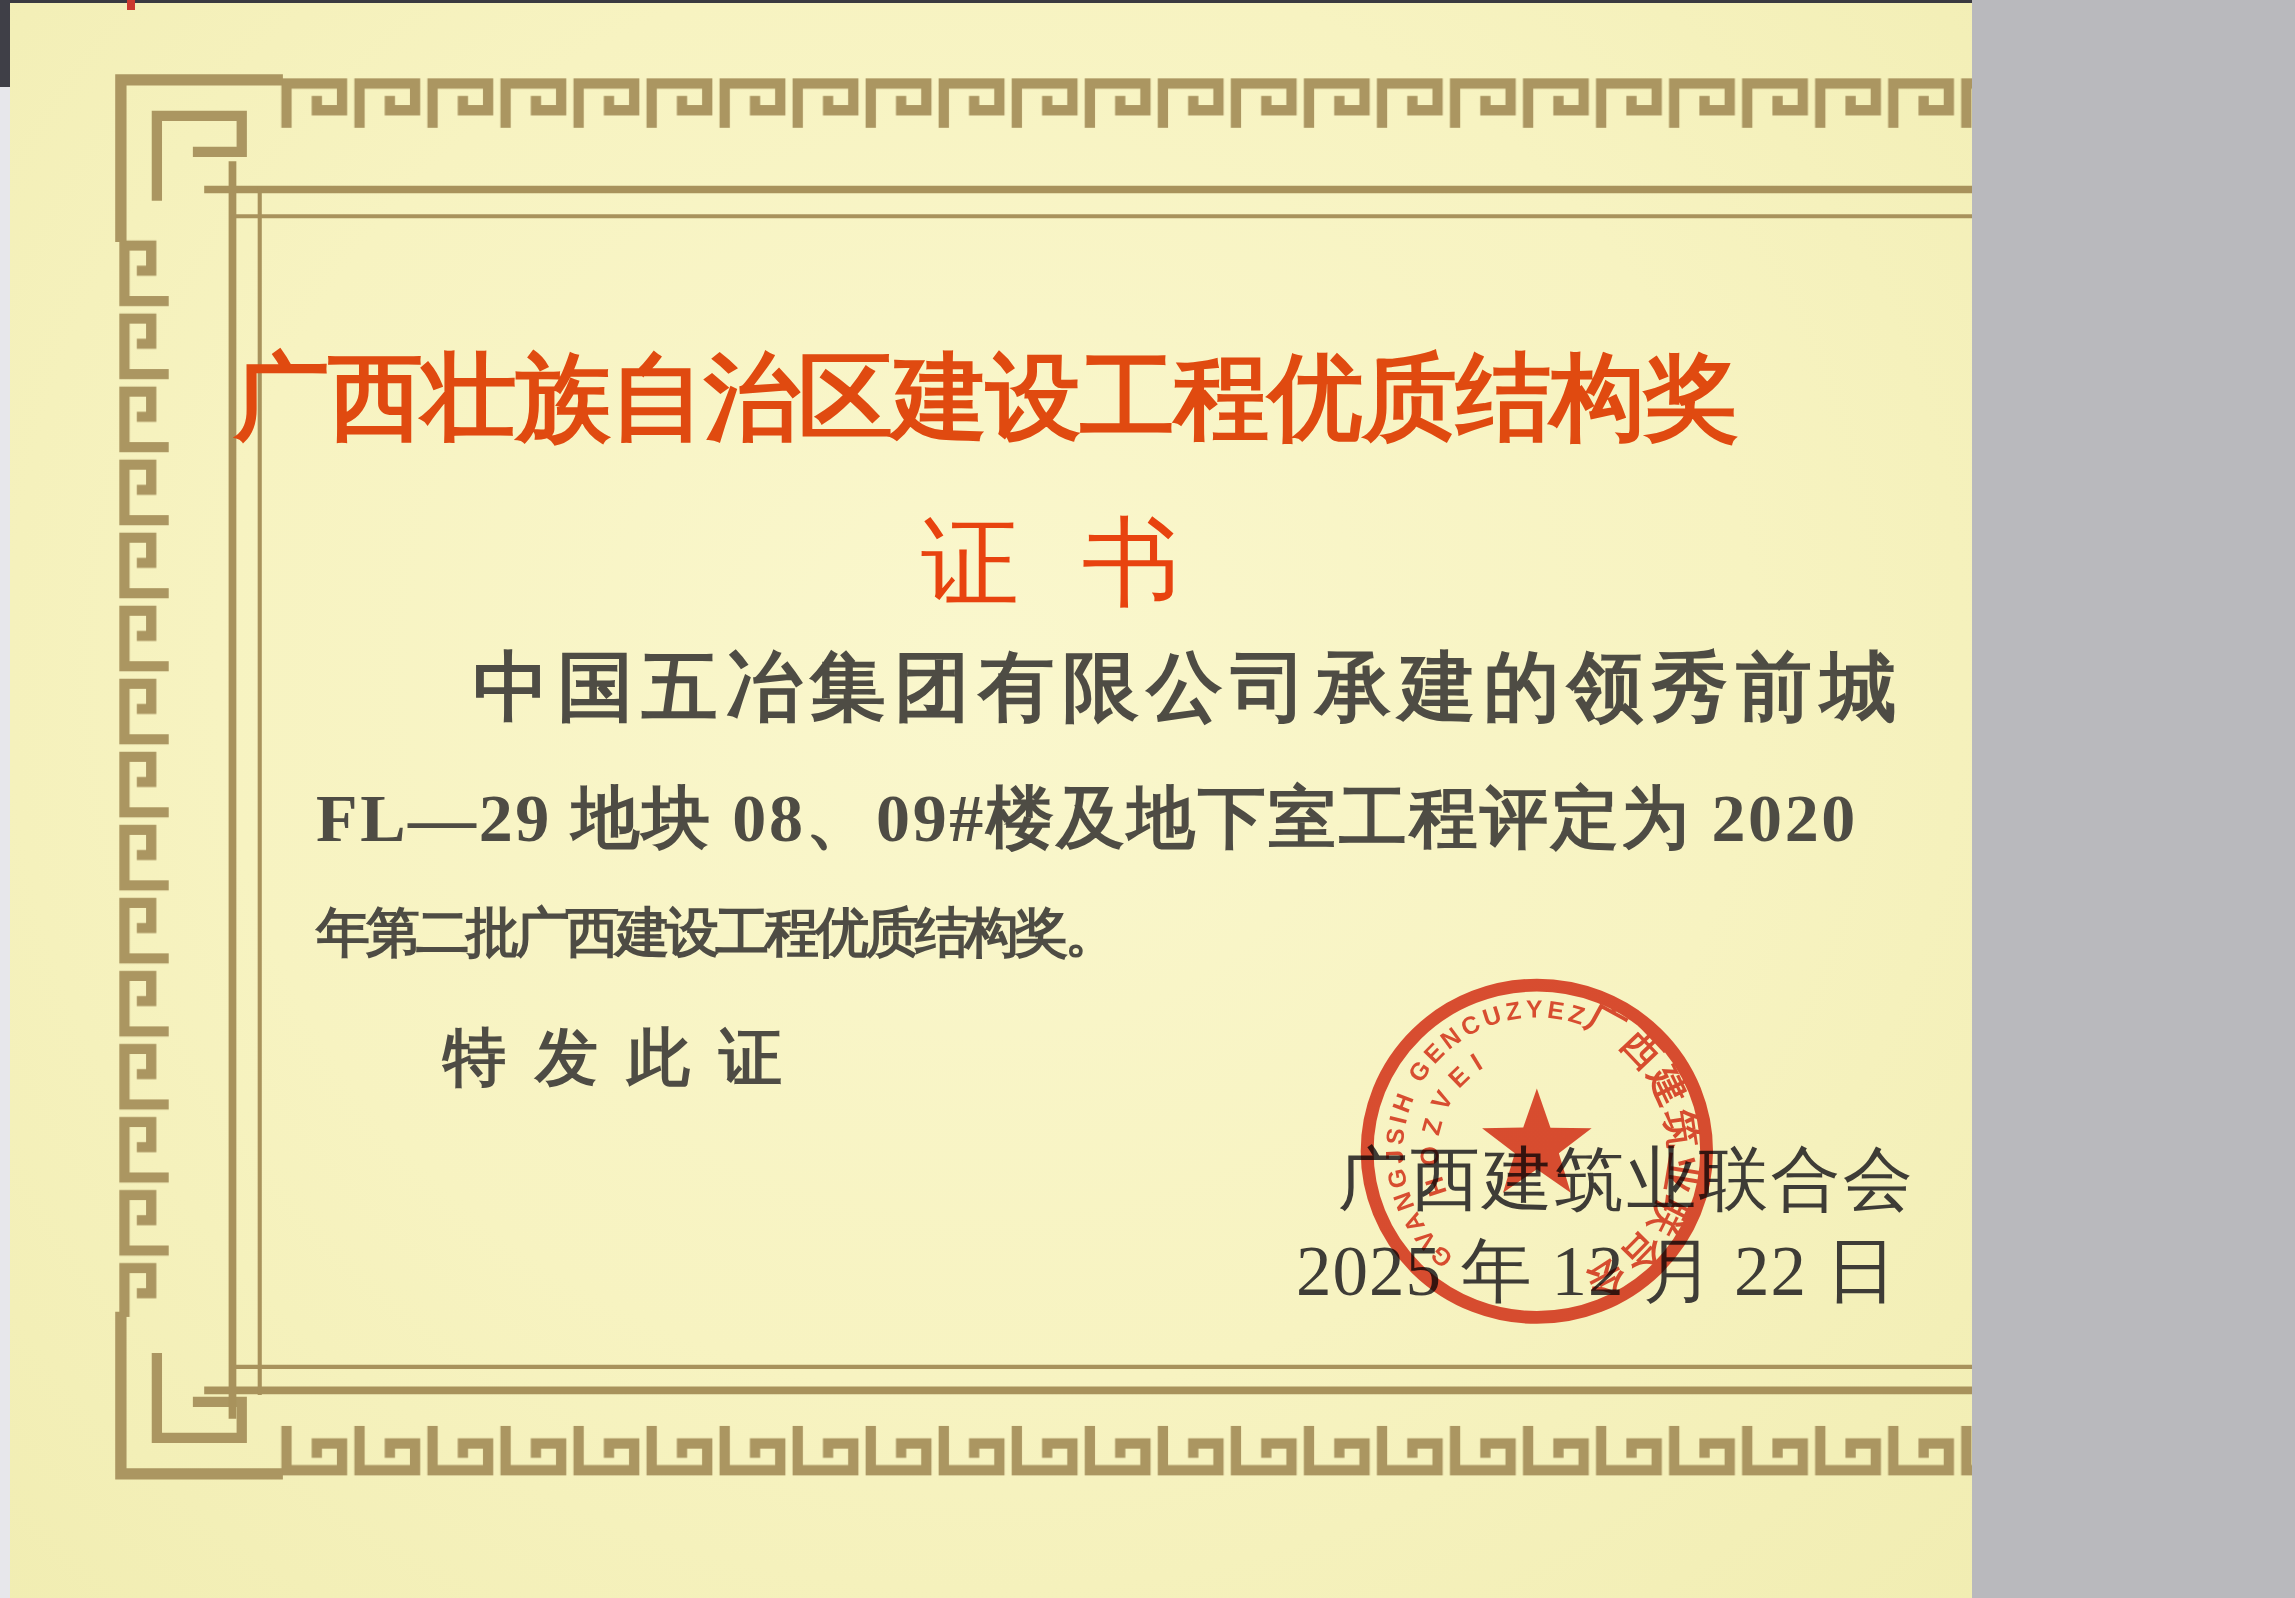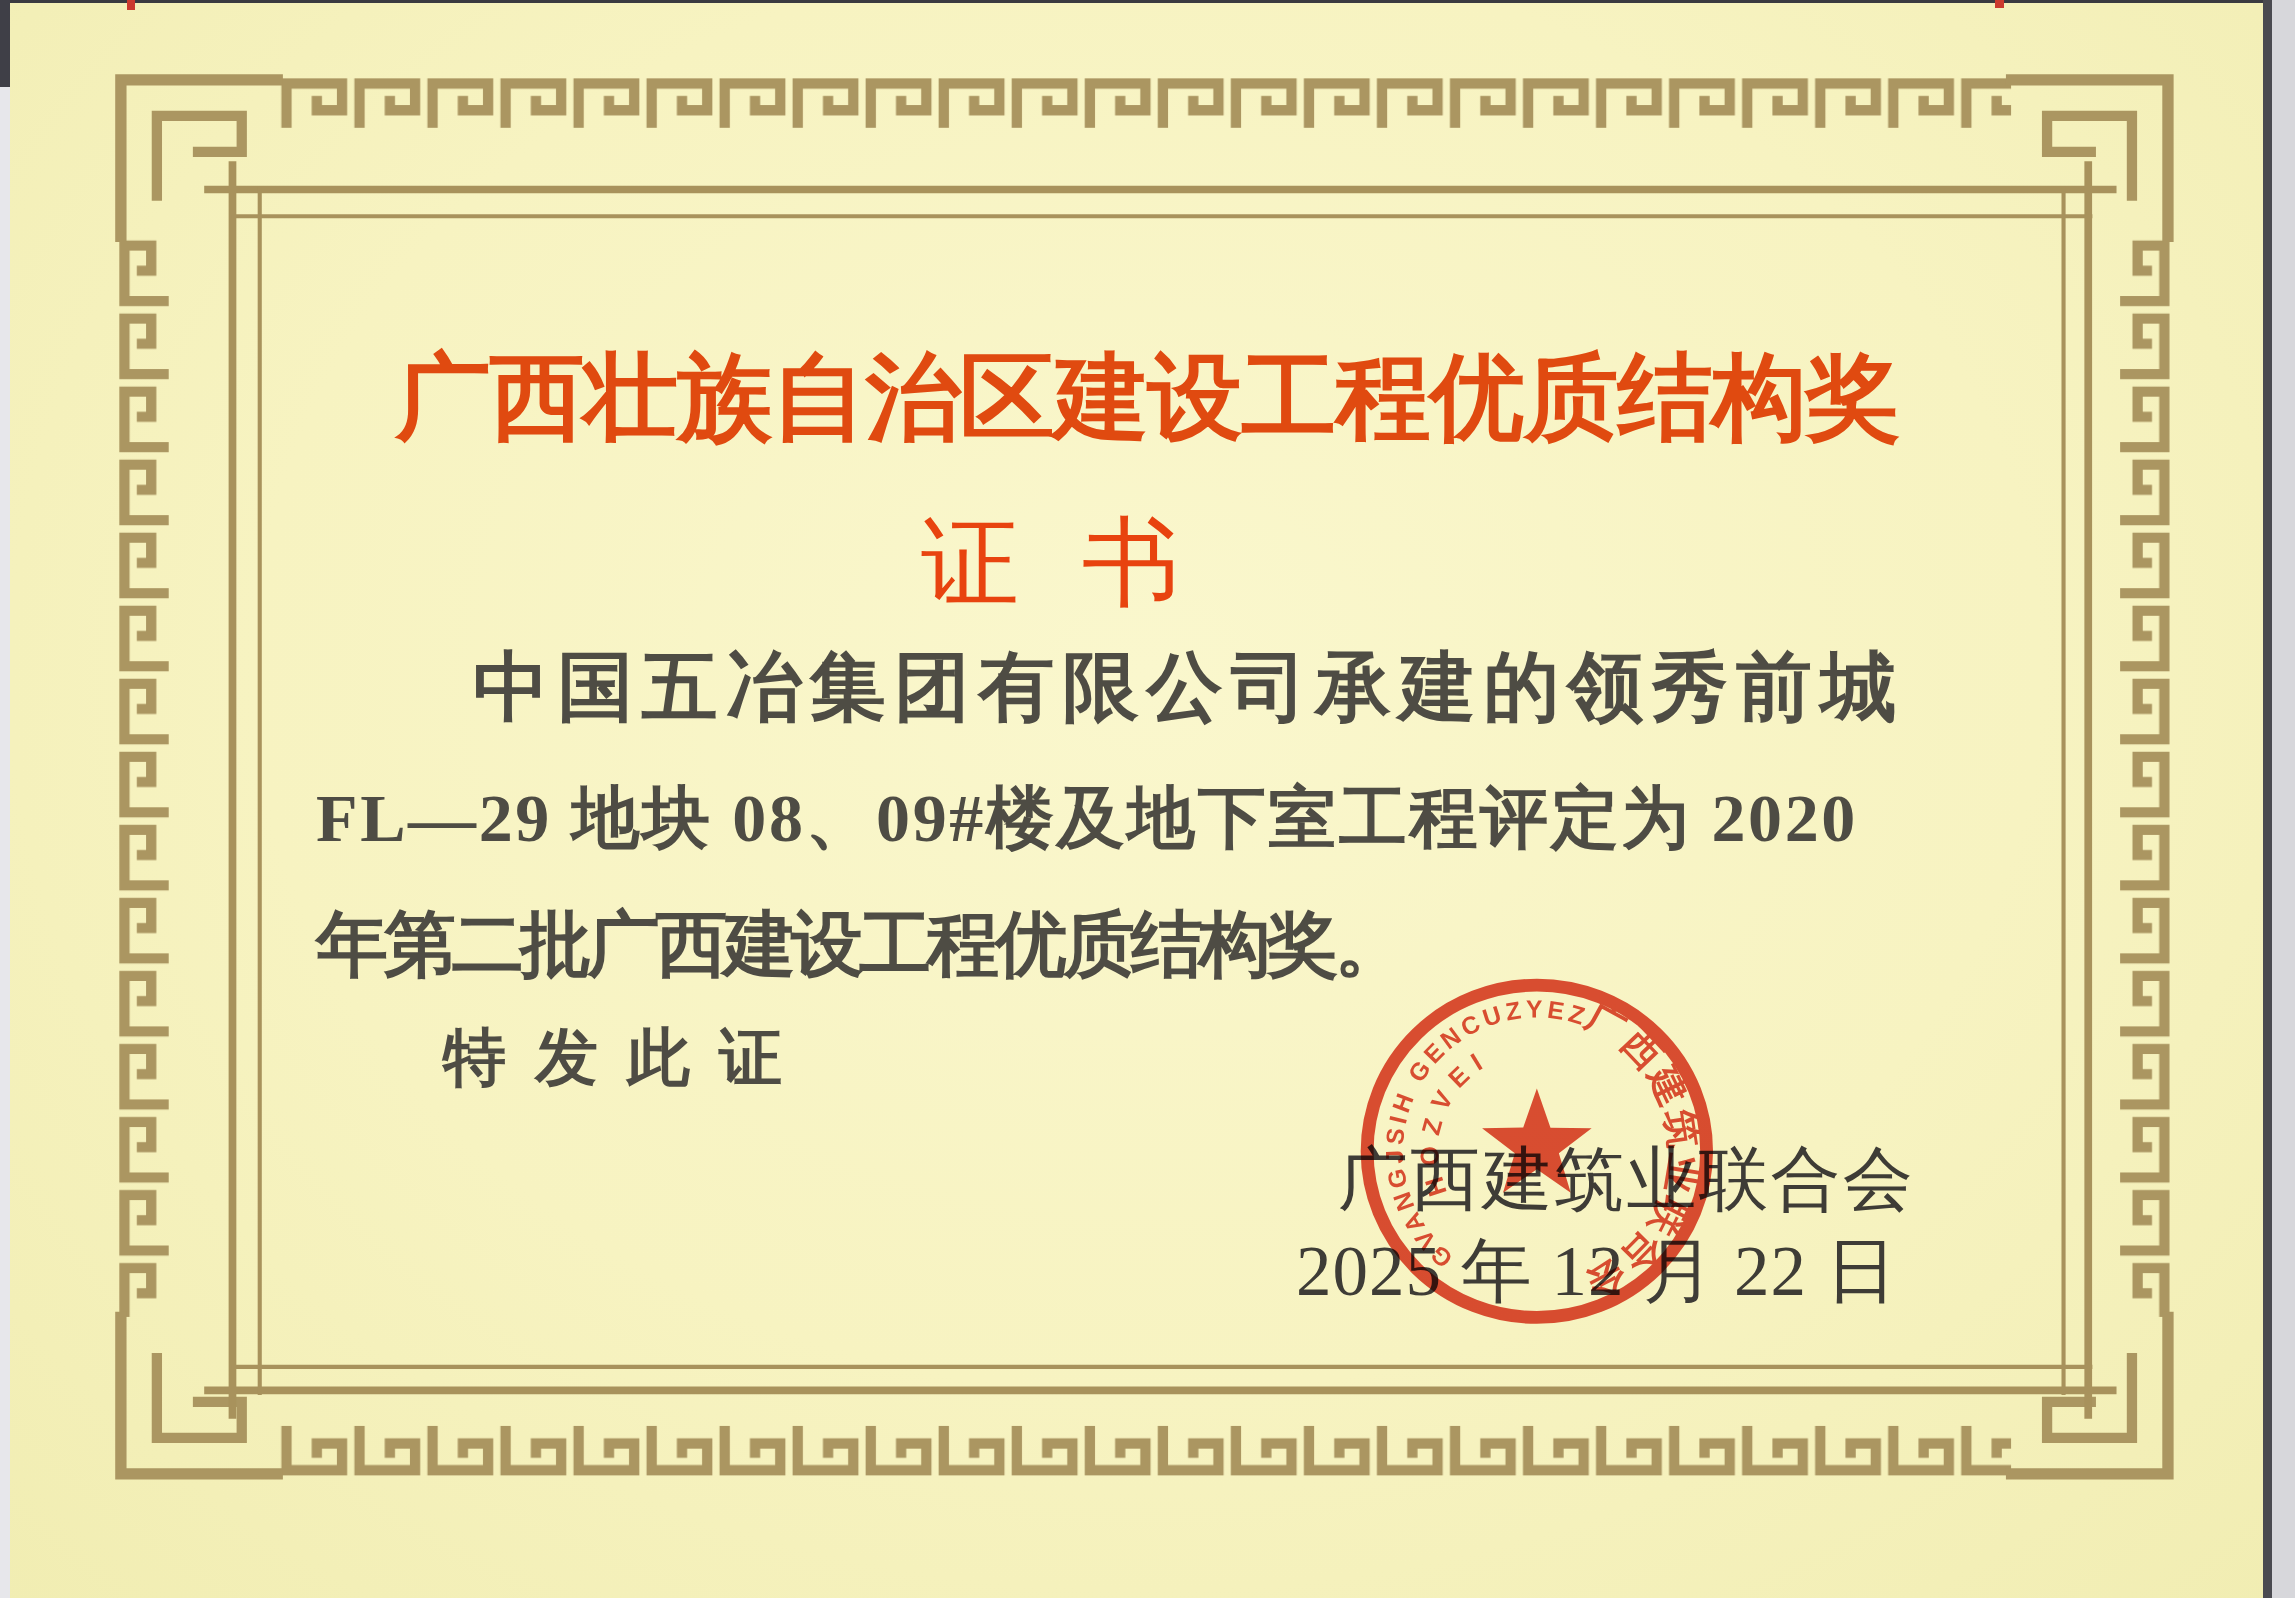--- a/index.html
+++ b/index.html
@@ -1,18 +1,18 @@
 <!DOCTYPE html>
 <html style="font-size:8.2px"><head>
 <meta charset="utf-8">
 <style>
   html,body{margin:0;padding:0;overflow:hidden;background:#b9b9bd;}
   #page{
     position:relative;
-    width:2295px;height:1599px;
+    width:1972px;height:1599px;
     background:#f7f3c1;
     background-image:radial-gradient(ellipse at 50% 42%, #faf7cd 0%, #f7f3c1 55%, #f1edb2 100%);
     font-family:"Liberation Serif","DejaVu Serif",serif;
     overflow:hidden;
   }
   .scan-strip{position:absolute;}
   
   .cert-title{
     position:absolute;left:0;right:0;top:335px;
     text-align:center;
@@ -30,21 +30,21 @@
     white-space:nowrap;
   }
   .body-line{
     position:absolute;
     color:#4e4c44;
     white-space:nowrap;
     font-weight:700;
   }
   #body-line-1{left:473px;top:637px;font-size:76px;letter-spacing:8.2px;}
   #body-line-2{left:316px;top:773px;font-size:68px;letter-spacing:2.6px;}
-  #body-line-3{left:316px;top:897px;font-size:72px;letter-spacing:-4.1px;}
+  #body-line-3{left:316px;top:897px;font-size:54px;letter-spacing:-4.1px;}
   #body-line-4{left:443px;top:1015px;font-size:63px;letter-spacing:29px;}
   .issuer-line{
     position:absolute;left:1338px;top:1133px;
     font-size:70px;letter-spacing:2.1px;
     color:#3e3c36;white-space:nowrap;font-weight:500;
   }
   .date-line{
     position:absolute;left:1296px;top:1224px;
     font-size:71px;letter-spacing:1px;
     color:#3e3c36;white-space:nowrap;font-weight:500;

